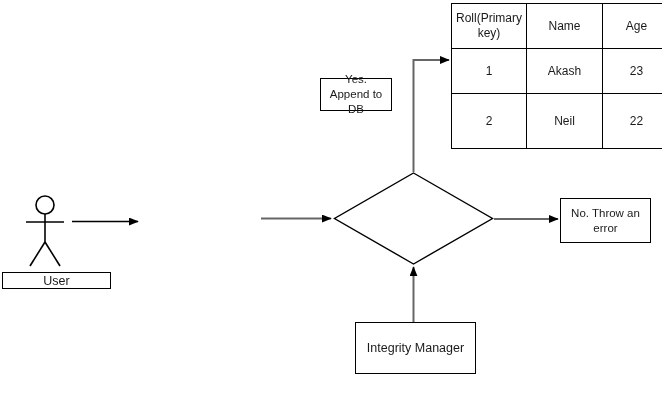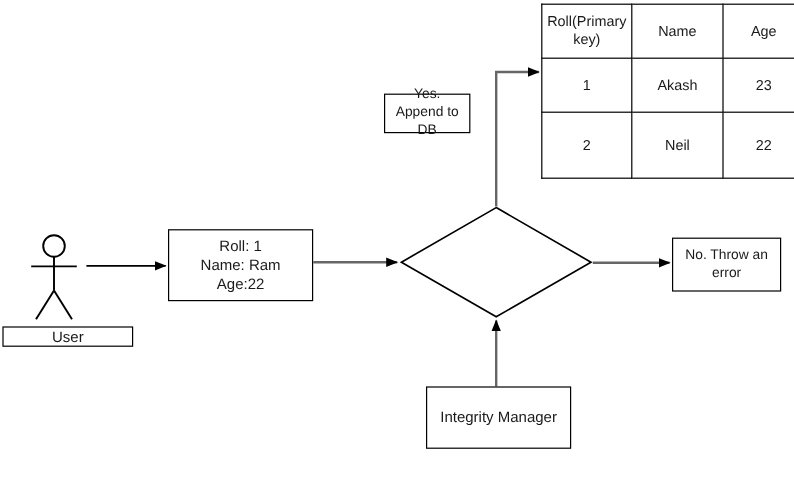--- a/index.html
+++ b/index.html
@@ -152,25 +152,20 @@
     <line x1="23" y1="24" x2="23" y2="52" stroke="#000000" stroke-width="1.6"></line>
     <line x1="4" y1="32" x2="42" y2="32" stroke="#000000" stroke-width="1.6"></line>
     <line x1="23" y1="52" x2="8" y2="76" stroke="#000000" stroke-width="1.6"></line>
     <line x1="23" y1="52" x2="38" y2="76" stroke="#000000" stroke-width="1.6"></line>
   </svg>
 
   <div class="node" id="node-user-label">
     <span class="node-text">User</span>
   </div>
 
-  <div class="node" id="node-record">
-    <span class="node-text">Roll: 1
-Name: Ram
-Age:22</span>
-  </div>
 
   <div class="node" id="node-append-label">
     <span class="node-text">Yes. Append to DB</span>
   </div>
 
   <div id="node-decision">
     <svg class="svg-layer" style="width:161px;height:93px;left:0;top:0;" viewBox="0 0 161 93" width="161" height="93" xmlns="http://www.w3.org/2000/svg">
       <polygon points="80.5,1 159.5,46.5 80.5,92 1.5,46.5" fill="#ffffff" stroke="#000000" stroke-width="1.4"></polygon>
     </svg>
   </div>

